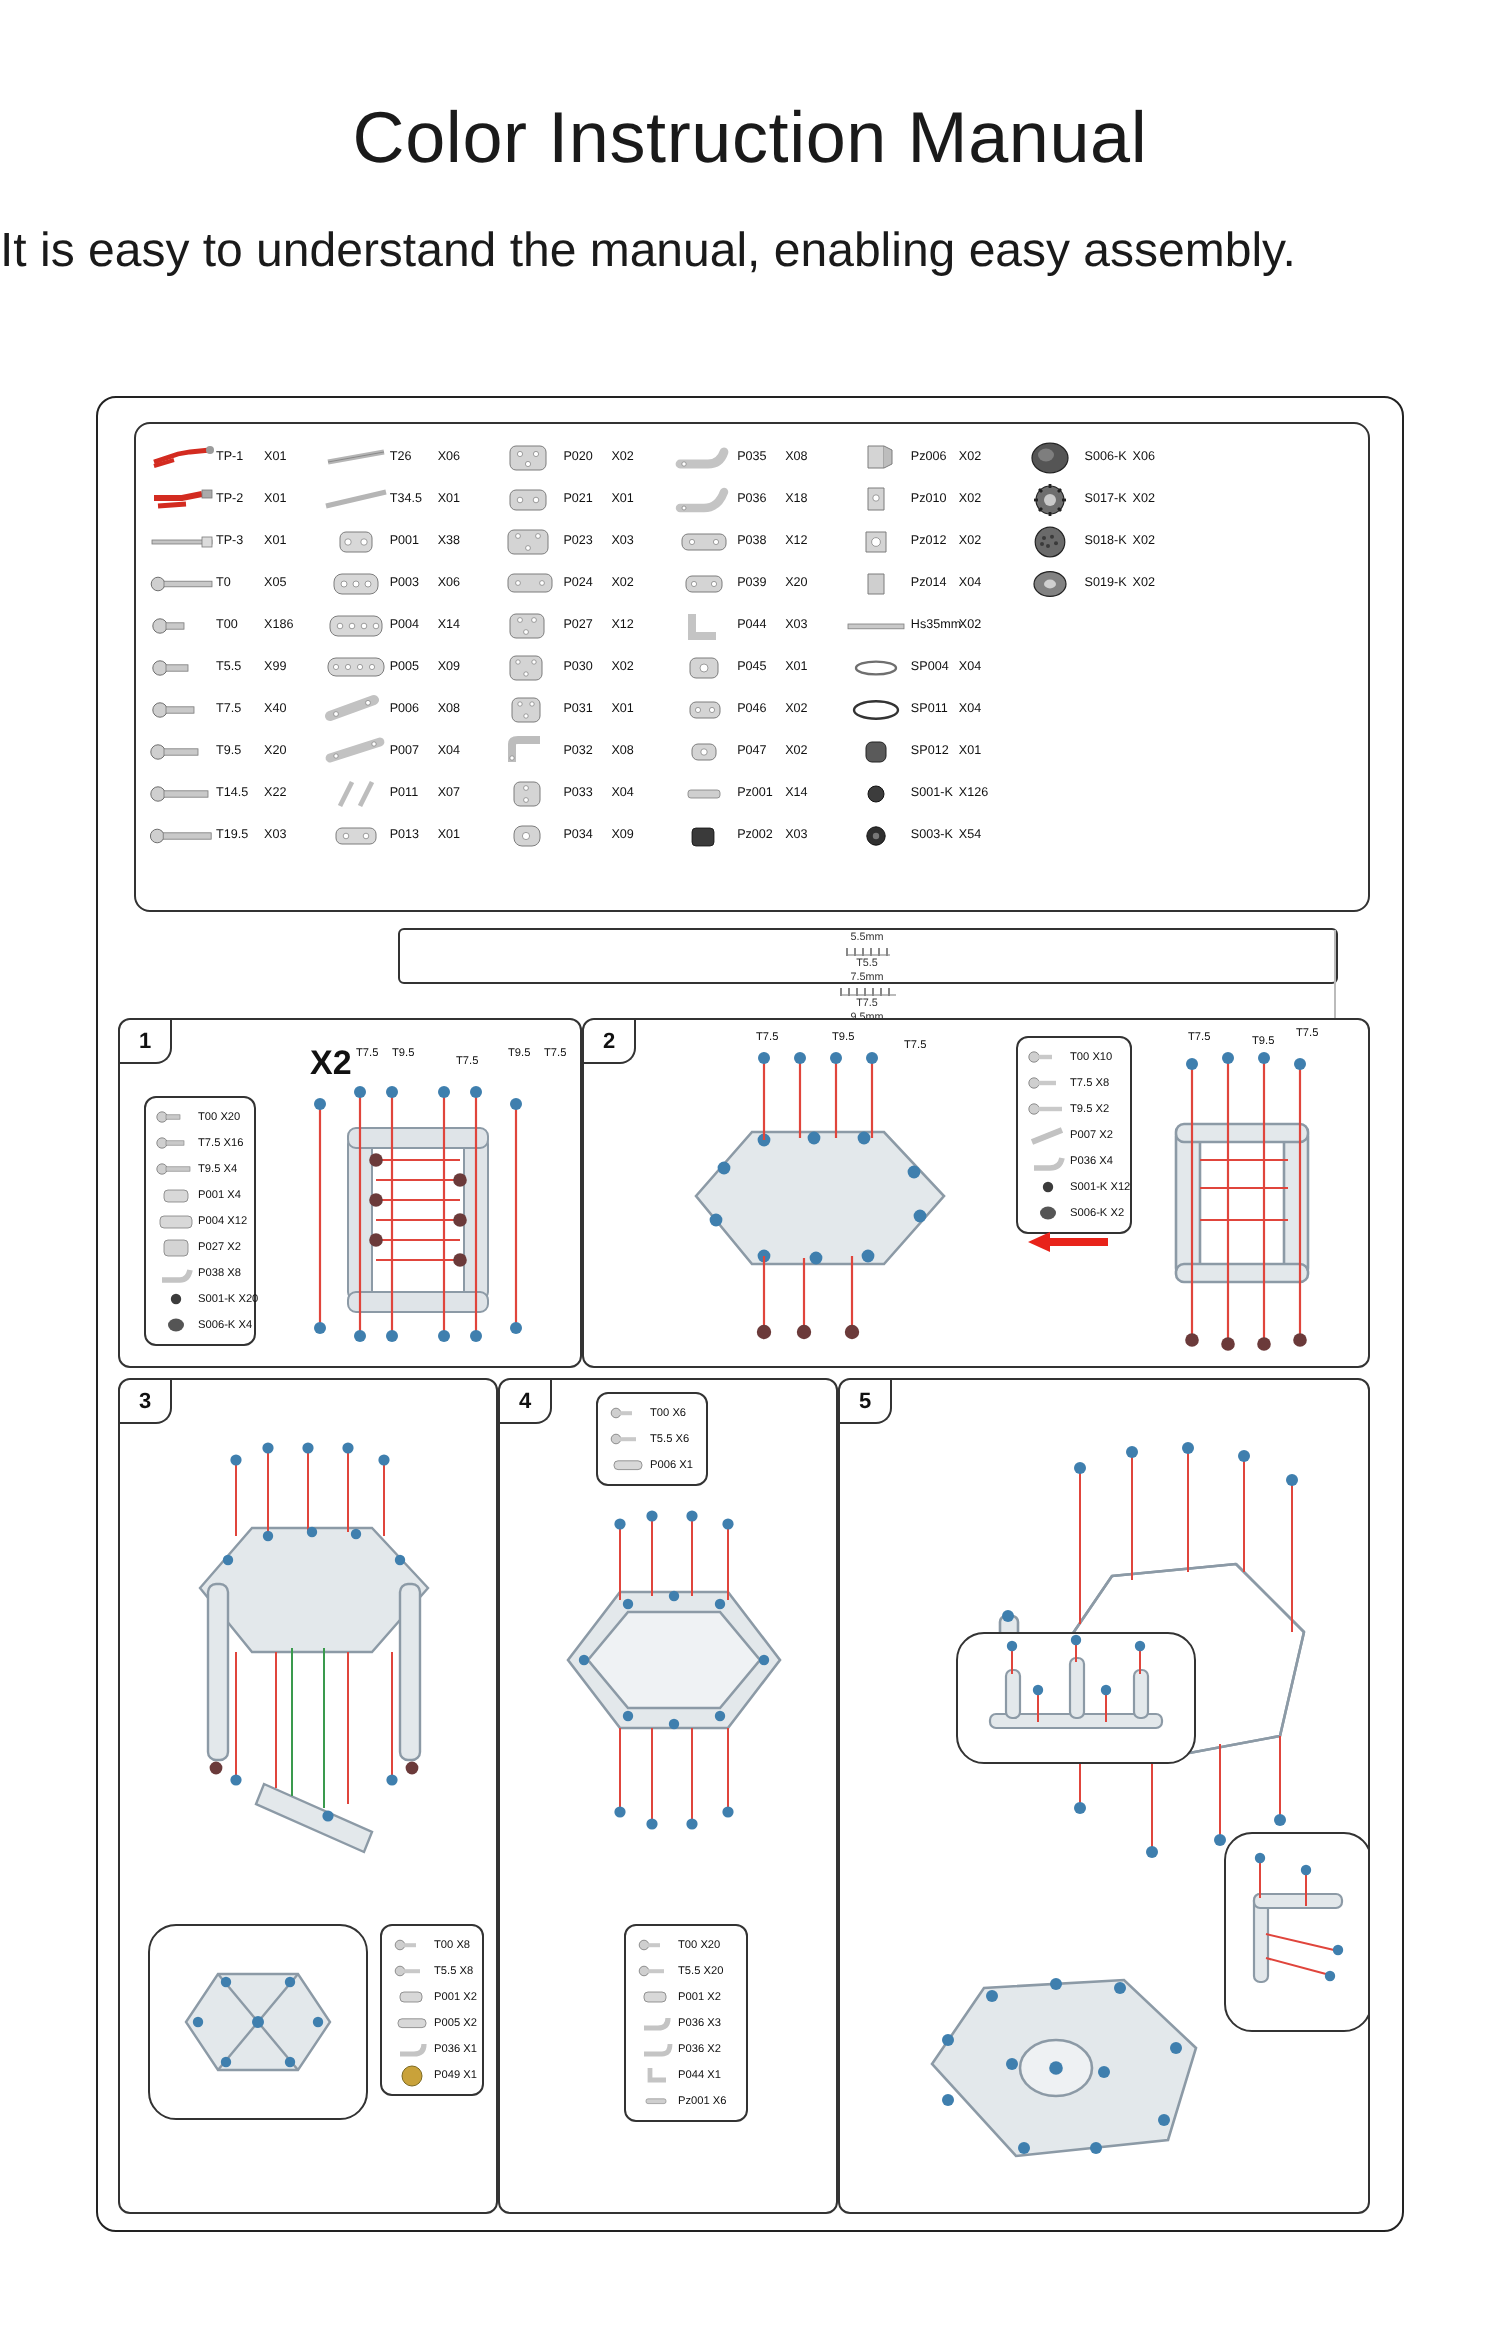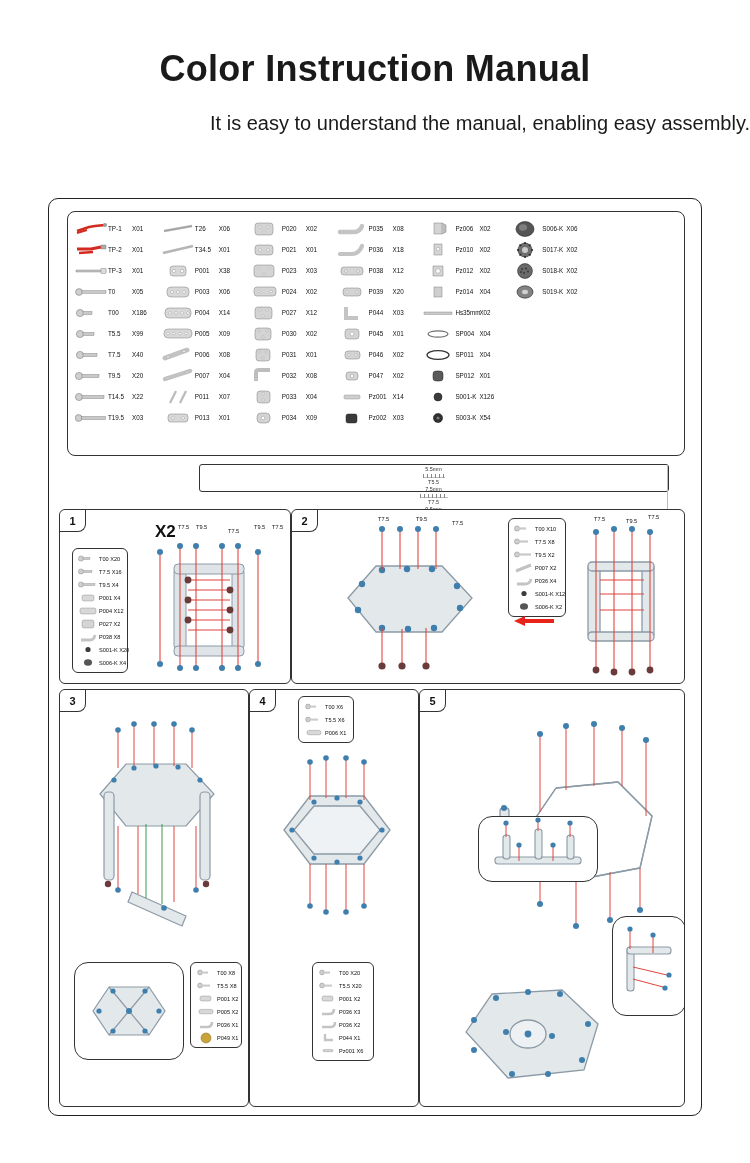--- a/index.html
+++ b/index.html
@@ -8,29 +8,29 @@
     width: 750px; height: 1163px;
     background: #ffffff;
     font-family: "Liberation Sans", sans-serif;
     overflow: hidden;
   }
   .page { position: relative; width: 750px; height: 1163px; background:#fff; }
 
   .title {
     text-align: center;
     font-size: 36px;
-    font-weight: bold;
+    font-weight: normal;
     color: #1a1a1a;
     margin: 0;
     padding-top: 48px;
     letter-spacing: .3px;
   }
   .subtitle {
-    text-align: right;
-    font-size: 20px;
+    text-align: left;
+    font-size: 24px;
     color: #1a1a1a;
     margin: 0;
     padding-top: 22px;
   }
 
   
   .sheet {
     position: absolute;
     left: 48px; top: 198px;
     width: 654px; height: 918px;

